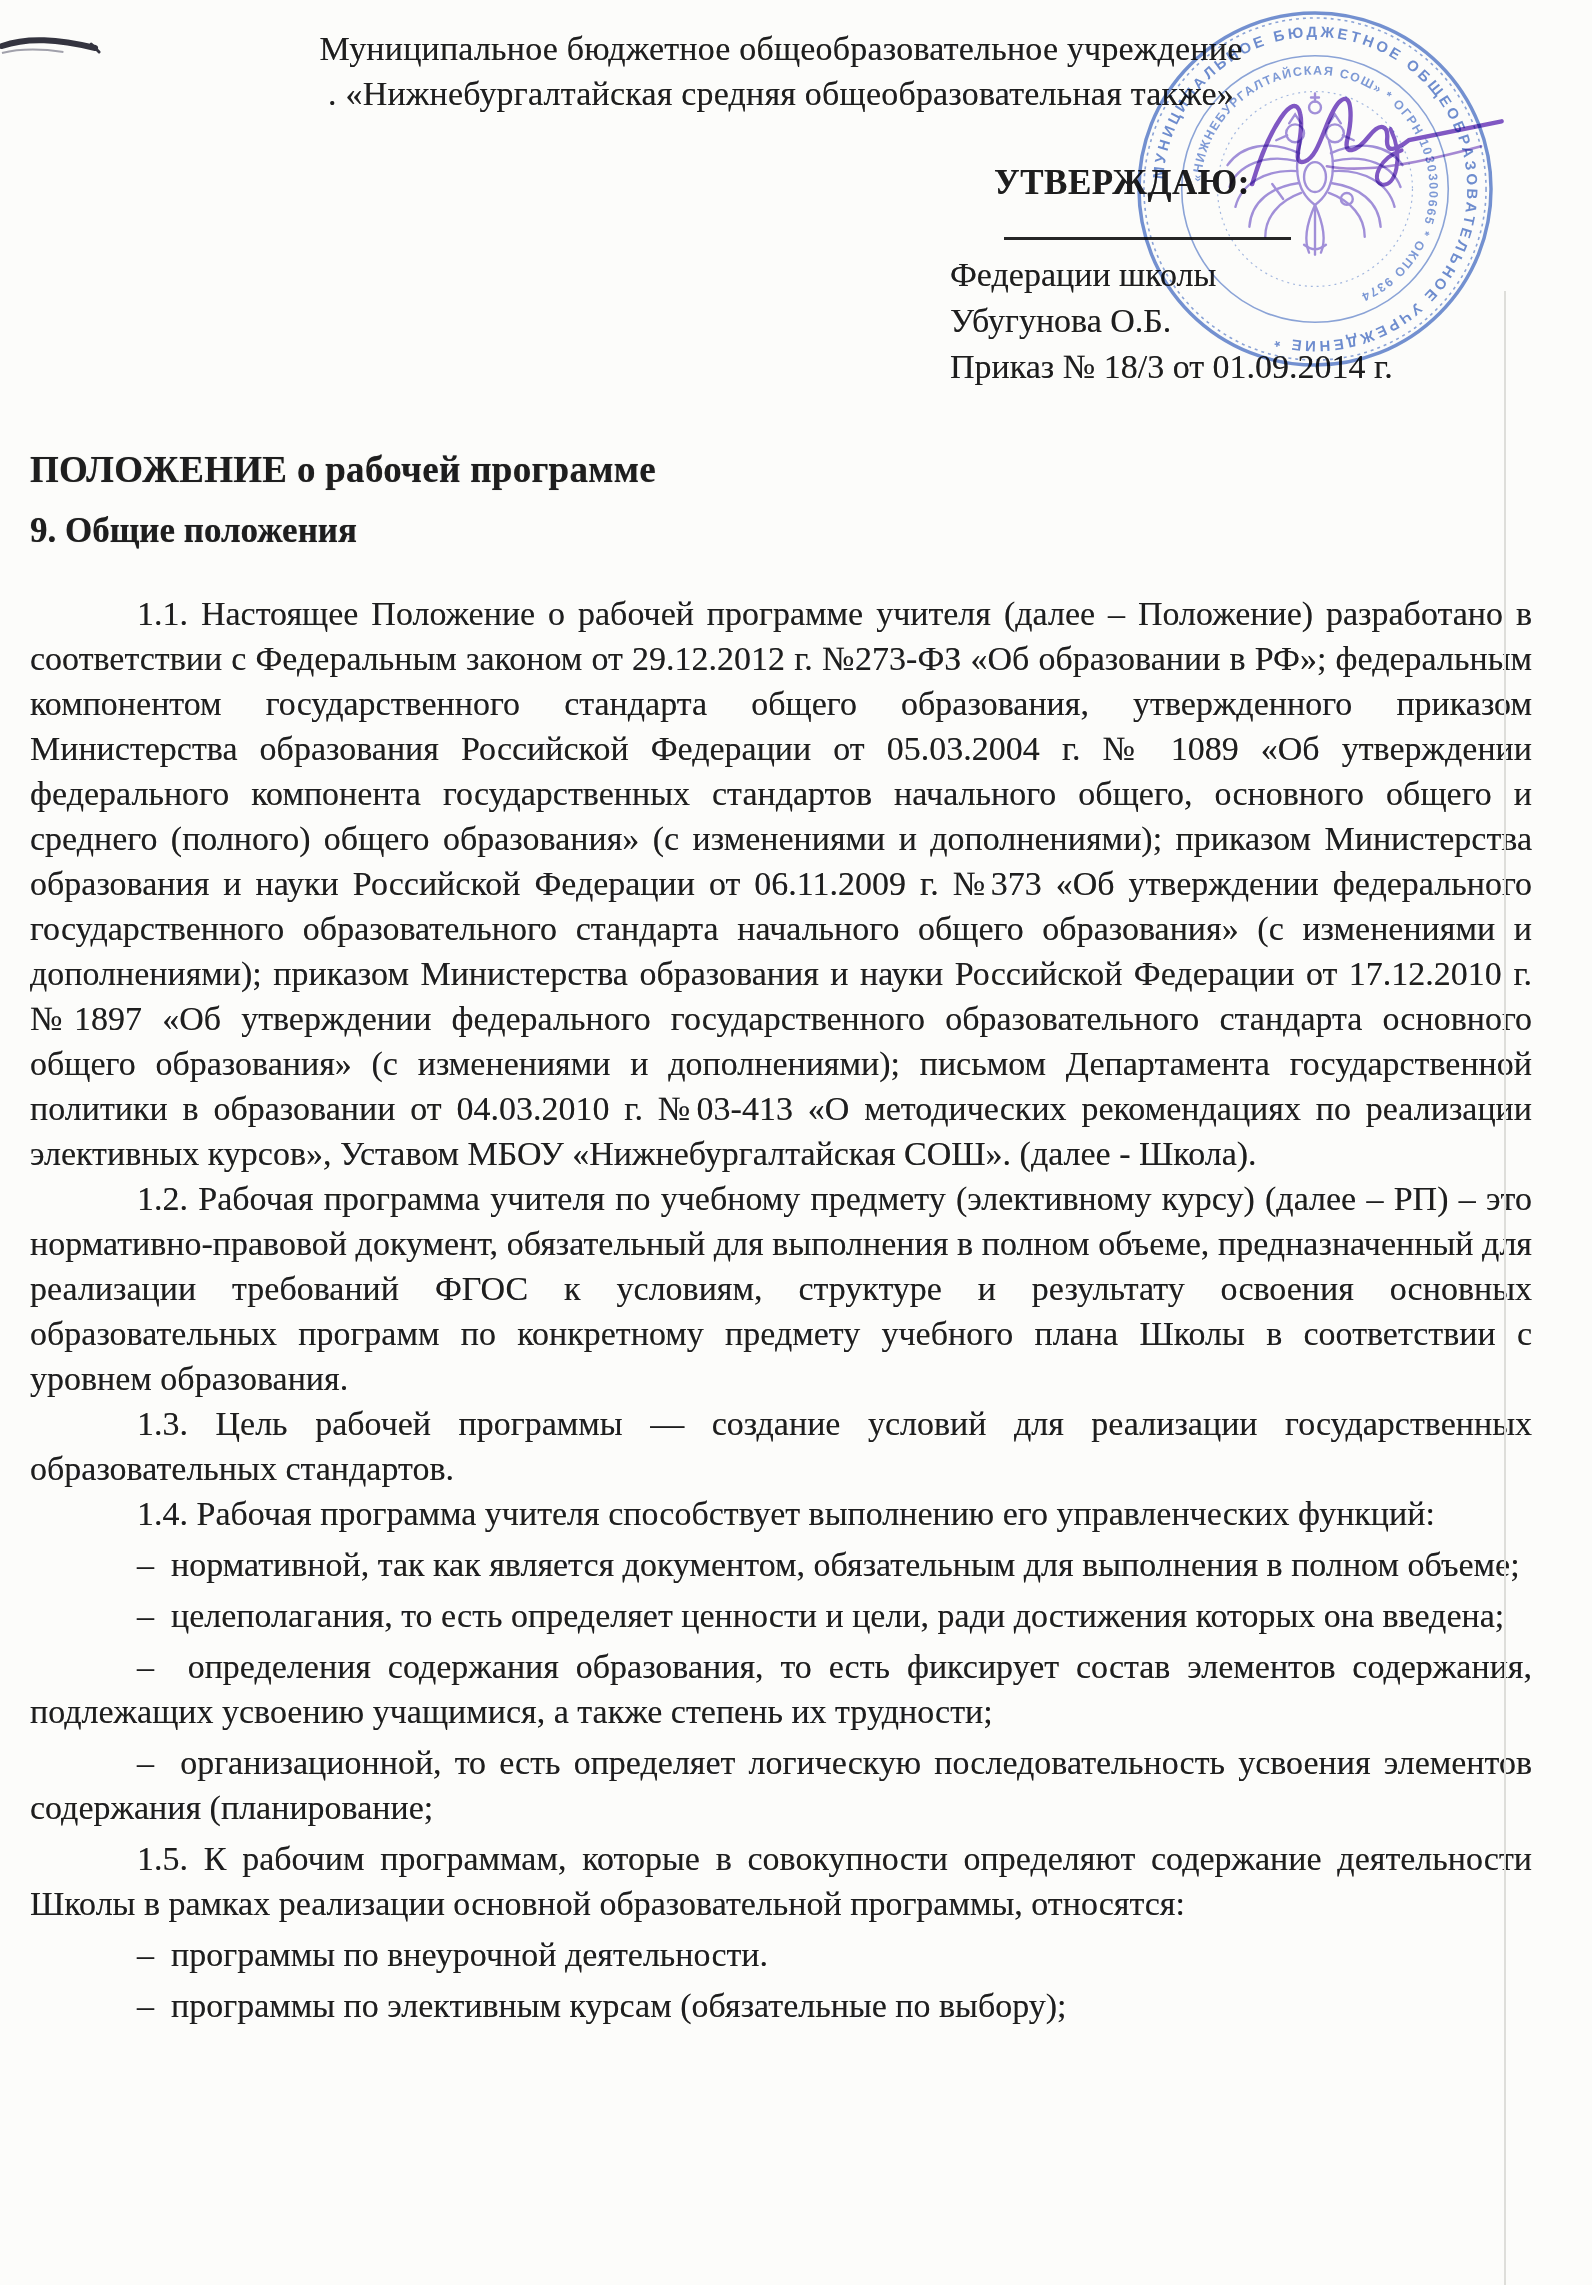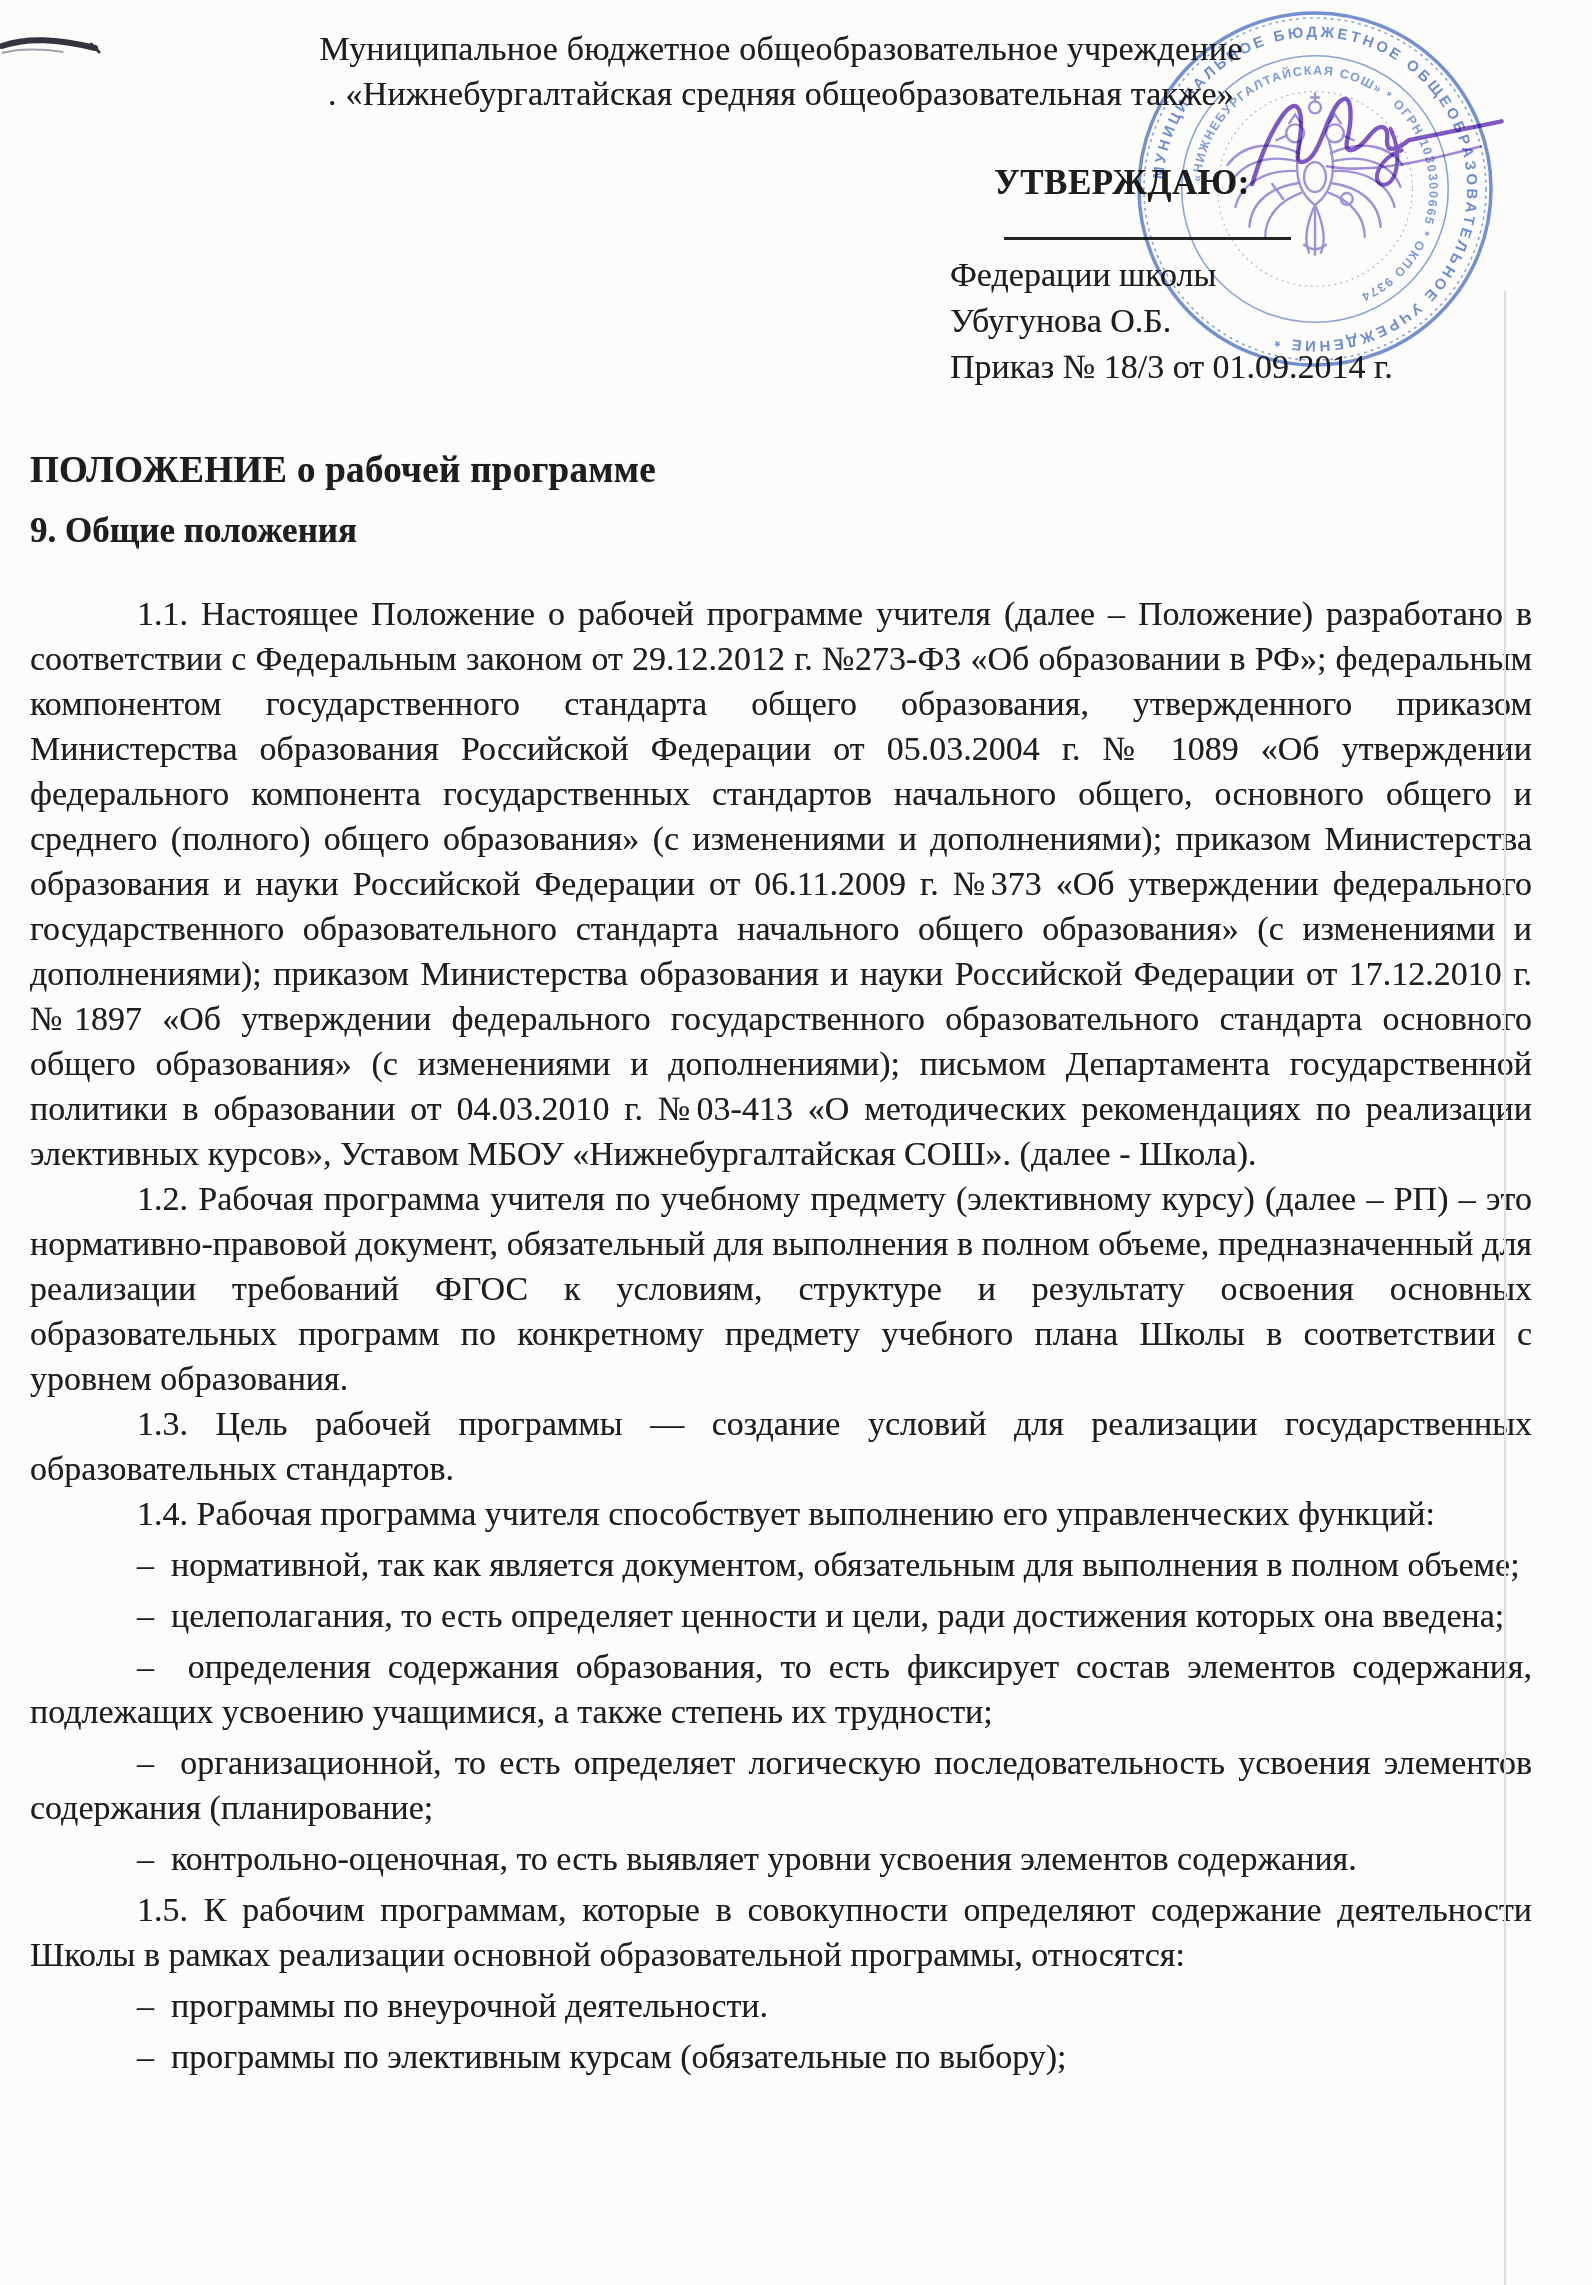--- a/index.html
+++ b/index.html
@@ -70,21 +70,20 @@
 
     <div class="doc-body">
         <p class="para">1.1. Настоящее Положение о рабочей программе учителя (далее – Положение) разработано в соответствии с Федеральным законом от 29.12.2012 г. №273-ФЗ «Об образовании в РФ»; федеральным компонентом государственного стандарта общего образования, утвержденного приказом Министерства образования Российской Федерации от 05.03.2004 г. № 1089 «Об утверждении федерального компонента государственных стандартов начального общего, основного общего и среднего (полного) общего образования» (с изменениями и дополнениями); приказом Министерства образования и науки Российской Федерации от 06.11.2009 г. №373 «Об утверждении федерального государственного образовательного стандарта начального общего образования» (с изменениями и дополнениями); приказом Министерства образования и науки Российской Федерации от 17.12.2010 г. №1897 «Об утверждении федерального государственного образовательного стандарта основного общего образования» (с изменениями и дополнениями); письмом Департамента государственной политики в образовании от 04.03.2010 г. №03-413 «О методических рекомендациях по реализации элективных курсов», Уставом МБОУ «Нижнебургалтайская СОШ». (далее - Школа).</p>
         <p class="para">1.2. Рабочая программа учителя по учебному предмету (элективному курсу) (далее – РП) – это нормативно-правовой документ, обязательный для выполнения в полном объеме, предназначенный для реализации требований ФГОС к условиям, структуре и результату освоения основных образовательных программ по конкретному предмету учебного плана Школы в соответствии с уровнем образования.</p>
         <p class="para">1.3. Цель рабочей программы — создание условий для реализации государственных образовательных стандартов.</p>
         <p class="para">1.4. Рабочая программа учителя способствует выполнению его управленческих функций:</p>
         <p class="bullet">–&nbsp; нормативной, так как является документом, обязательным для выполнения в полном объеме;</p>
         <p class="bullet">–&nbsp; целеполагания, то есть определяет ценности и цели, ради достижения которых она введена;</p>
         <p class="bullet">–&nbsp; определения содержания образования, то есть фиксирует состав элементов содержания, подлежащих усвоению учащимися, а также степень их трудности;</p>
         <p class="bullet">–&nbsp; организационной, то есть определяет логическую последовательность усвоения элементов содержания (планирование;</p>
-        <p class="bullet">–&nbsp; контрольно-оценочная, то есть выявляет уровни усвоения элементов содержания.</p>
         <p class="para">1.5. К рабочим программам, которые в совокупности определяют содержание деятельности Школы в рамках реализации основной образовательной программы, относятся:</p>
         <p class="bullet">–&nbsp; программы по внеурочной деятельности.</p>
         <p class="bullet">–&nbsp; программы по элективным курсам (обязательные по выбору);</p>
       </div>
 
   </div>
 
   <svg class="stamp" viewBox="0 0 364 364">
     <g stroke="#4d74c8" fill="none">
       <circle cx="182" cy="182" r="177" stroke-width="3.5" opacity=".85"></circle>

